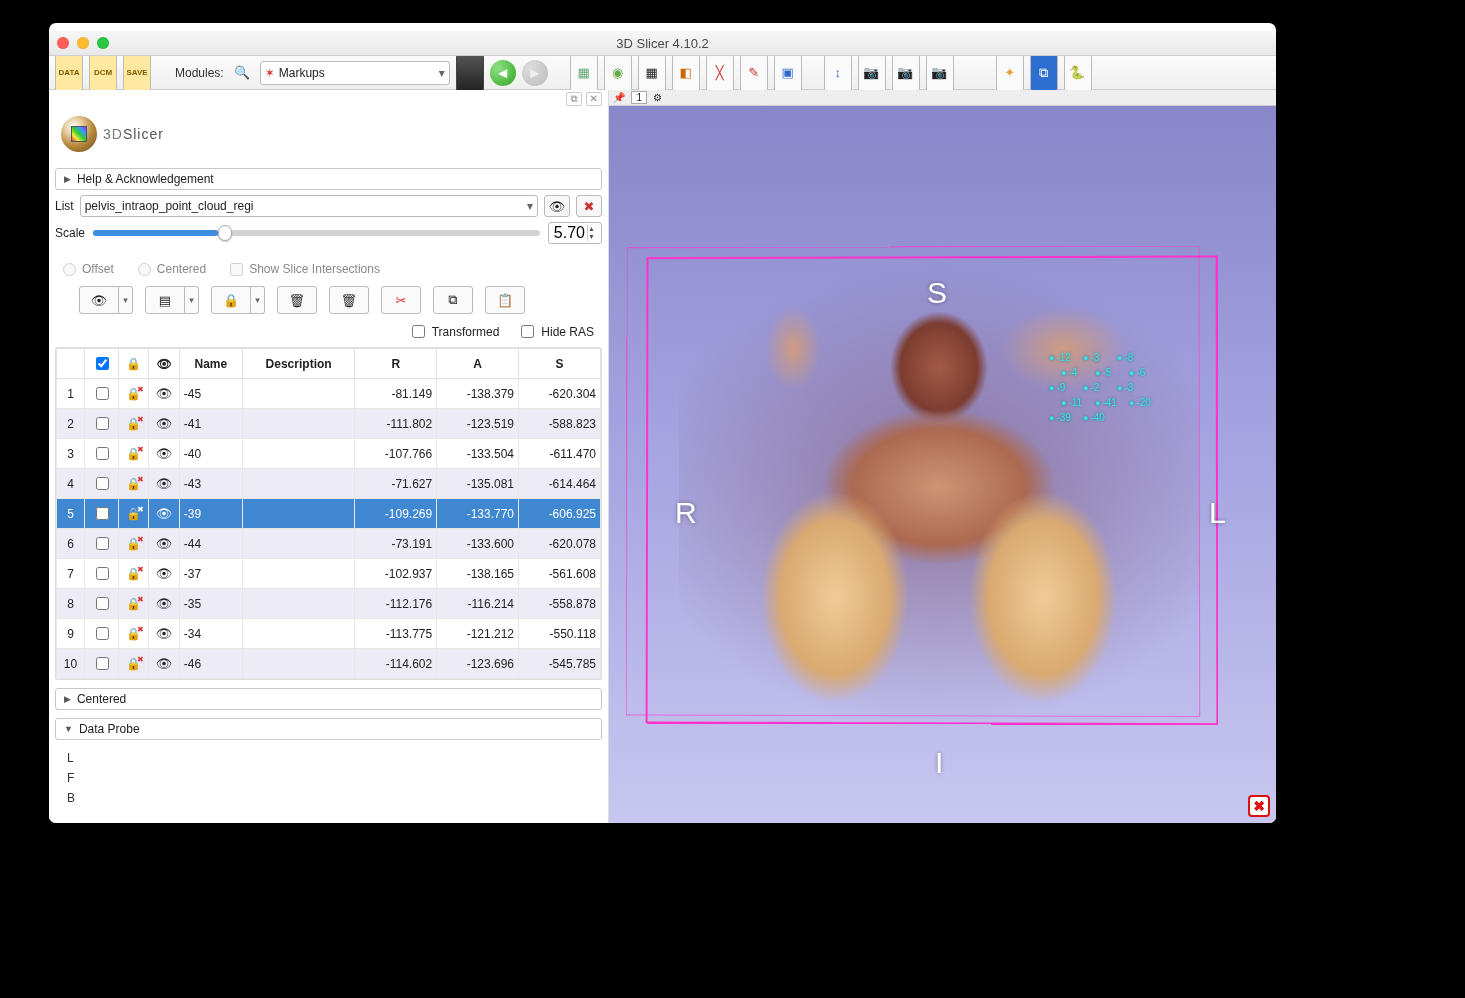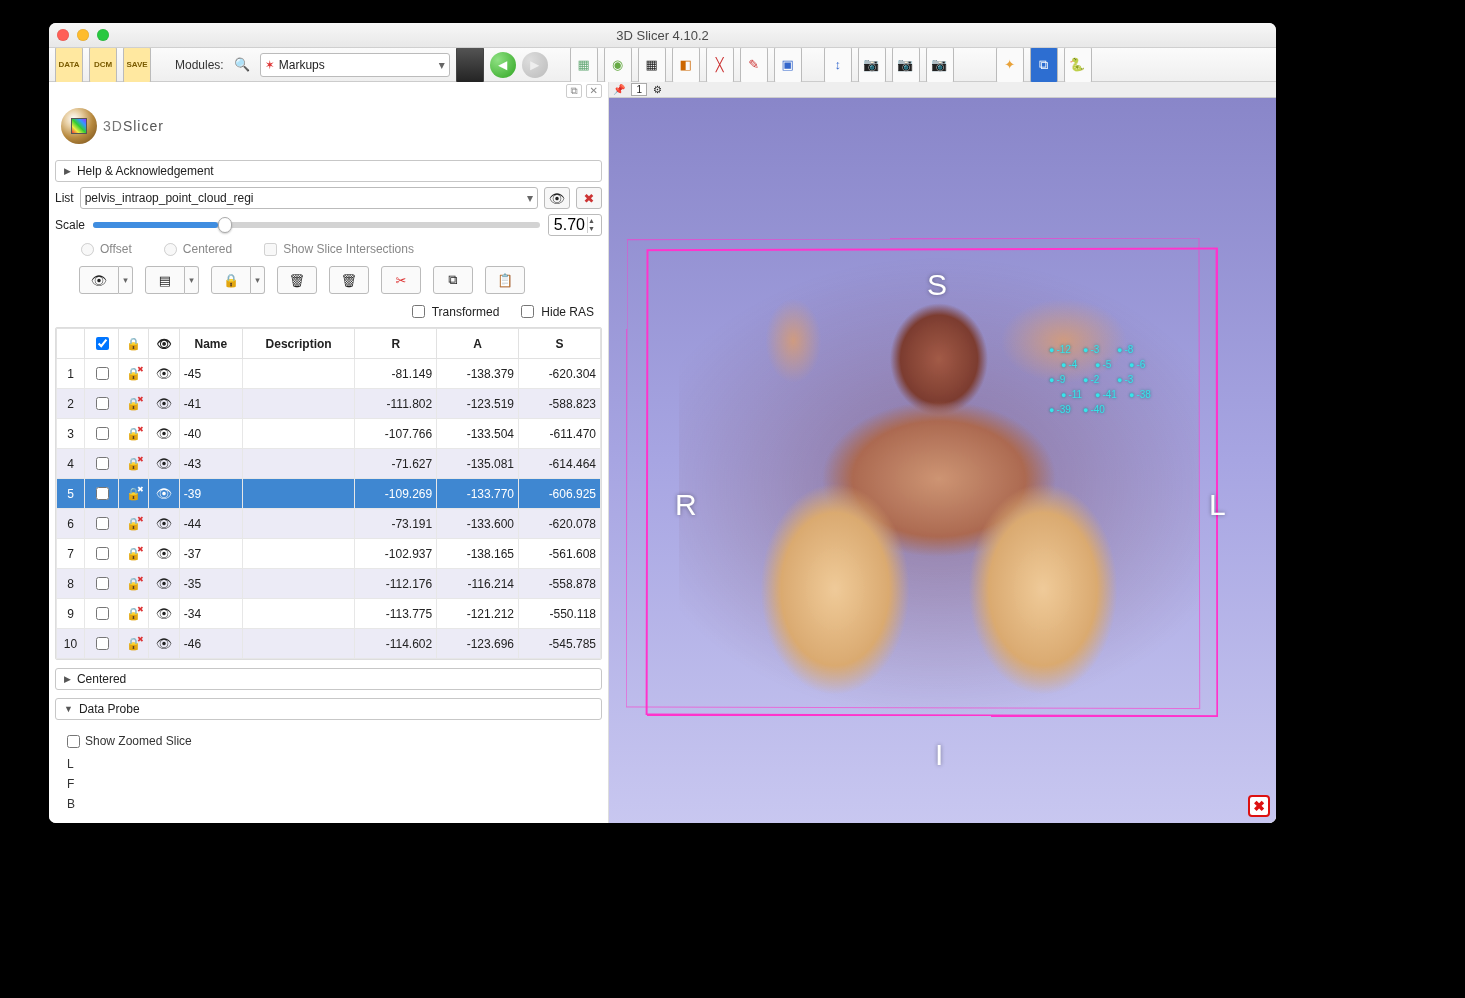--- a/index.html
+++ b/index.html
@@ -25,20 +25,21 @@
     flex-direction: column;
   }
   .titlebar {
     height: 22px;
     background: linear-gradient(#f7f7f7,#e8e8e8);
     border-bottom: 1px solid #cfcfcf;
     display: flex;
     align-items: center;
     padding: 12px 8px;
     position: relative;
+    margin-top: 8px;
   }
   .traffic { display:flex; gap:8px; }
   .dot { width:12px; height:12px; border-radius:50%; box-shadow: inset 0 0 1px rgba(0,0,0,.3); }
   .dot.red{background:#ff5f57;} .dot.yellow{background:#febc2e;} .dot.green{background:#28c840;}
   .title { position:absolute; left:0; right:0; text-align:center; font-size:13px; color:#4a4a4a; pointer-events:none;}
   .toolbar {
     height: 34px;
     background: linear-gradient(#fbfbfb,#efefef);
     border-bottom: 1px solid #ccc;
     display:flex; align-items:center; gap:6px; padding:0 6px;
@@ -101,21 +102,21 @@
   .sq-btn { width:26px; height:22px; border:1px solid #bbb; border-radius:3px; background:#f7f7f7; display:flex; align-items:center; justify-content:center; cursor:pointer; font-size:13px;}
   .slider-row { display:flex; align-items:center; gap:8px; padding:2px 6px; }
   .slider-track { flex:1; height:6px; background:#d3d3d3; border-radius:3px; position:relative; }
   .slider-fill { position:absolute; left:0; top:0; bottom:0; width:28%; background:#3f8de0; border-radius:3px; }
   .slider-thumb { position:absolute; left:28%; top:-5px; width:14px; height:16px; background:#fff; border:1px solid #aaa; border-radius:7px; box-shadow:0 1px 2px rgba(0,0,0,.2);}
   .spin { width:54px; height:22px; border:1px solid #bbb; border-radius:3px; display:flex; align-items:center; }
   .spin input{ width:38px; border:none; outline:none; text-align:right; padding:0 2px; font-size:16px;}
   .spin .arrows{ width:14px; display:flex; flex-direction:column; font-size:7px; line-height:8px; color:#555; border-left:1px solid #ccc;}
   .cb-row{ display:flex; align-items:center; gap:5px; padding:3px 8px; }
   .cb-row input{ margin:0; }
-  .radio-row{ display:flex; gap:32px; padding:4px 32px; color:#888;}
+  .radio-row{ display:flex; gap:24px; padding:4px 14px; color:#888;margin-top:12px;}
   .radio-row label{ display:flex; align-items:center; gap:6px; font-size:12px;}
   .radio-row input{ margin:0; }
   .tool-row{ display:flex; gap:12px; padding:6px 30px 4px; align-items:center; }
   .tool-row .grp{ display:flex; }
   .tool-row .tbtn{ width:40px; height:28px; }
   .tool-row .dd{ width:14px; border-left:none; border-top-left-radius:0; border-bottom-left-radius:0; font-size:9px; color:#666;}
   .tool-row .tbtn:first-child{ border-top-right-radius:0; border-bottom-right-radius:0;}
   .chk-right{ display:flex; justify-content:flex-end; gap:18px; padding:4px 14px 6px;}
   .chk-right label{ display:flex; align-items:center; gap:4px; font-size:12px;}
 
@@ -463,24 +464,20 @@
       <div class="footer-sections">
         <div class="collapser">
           <span class="tri">▶</span>
           <span>Centered</span>
         </div>
         <div class="collapser">
           <span class="tri">▼</span>
           <span>Data Probe</span>
         </div>
         <div class="dp-body">
-          <div class="cb-row" style="padding-left:0;">
-            <input type="checkbox" style="">
-            <label>Show Zoomed Slice</label>
-          </div>
           <div>L</div>
           <div>F</div>
           <div>B</div>
         </div>
       </div>
     </div>
 
     <div class="right">
       <div class="view-header">
         <span class="pin">📌</span>
@@ -501,21 +498,21 @@
             <div style="left: 44px; top: 0px;">-3</div>
             <div style="left: 78px; top: 0px;">-8</div>
             <div style="left: 22px; top: 15px;">-4</div>
             <div style="left: 56px; top: 15px;">-5</div>
             <div style="left: 90px; top: 15px;">-6</div>
             <div style="left: 10px; top: 30px;">-9</div>
             <div style="left: 44px; top: 30px;">-2</div>
             <div style="left: 78px; top: 30px;">-3</div>
             <div style="left: 22px; top: 45px;">-11</div>
             <div style="left: 56px; top: 45px;">-41</div>
-            <div style="left: 90px; top: 45px;">-38</div>
+            <div style="left: 90px; top: 45px;">-20</div>
             <div style="left: 10px; top: 60px;">-39</div>
             <div style="left: 44px; top: 60px;">-40</div>
           </div>
       </div>
       <div class="close-badge">✖</div>
     </div>
   </div>
 </div>
 
 </body></html>

